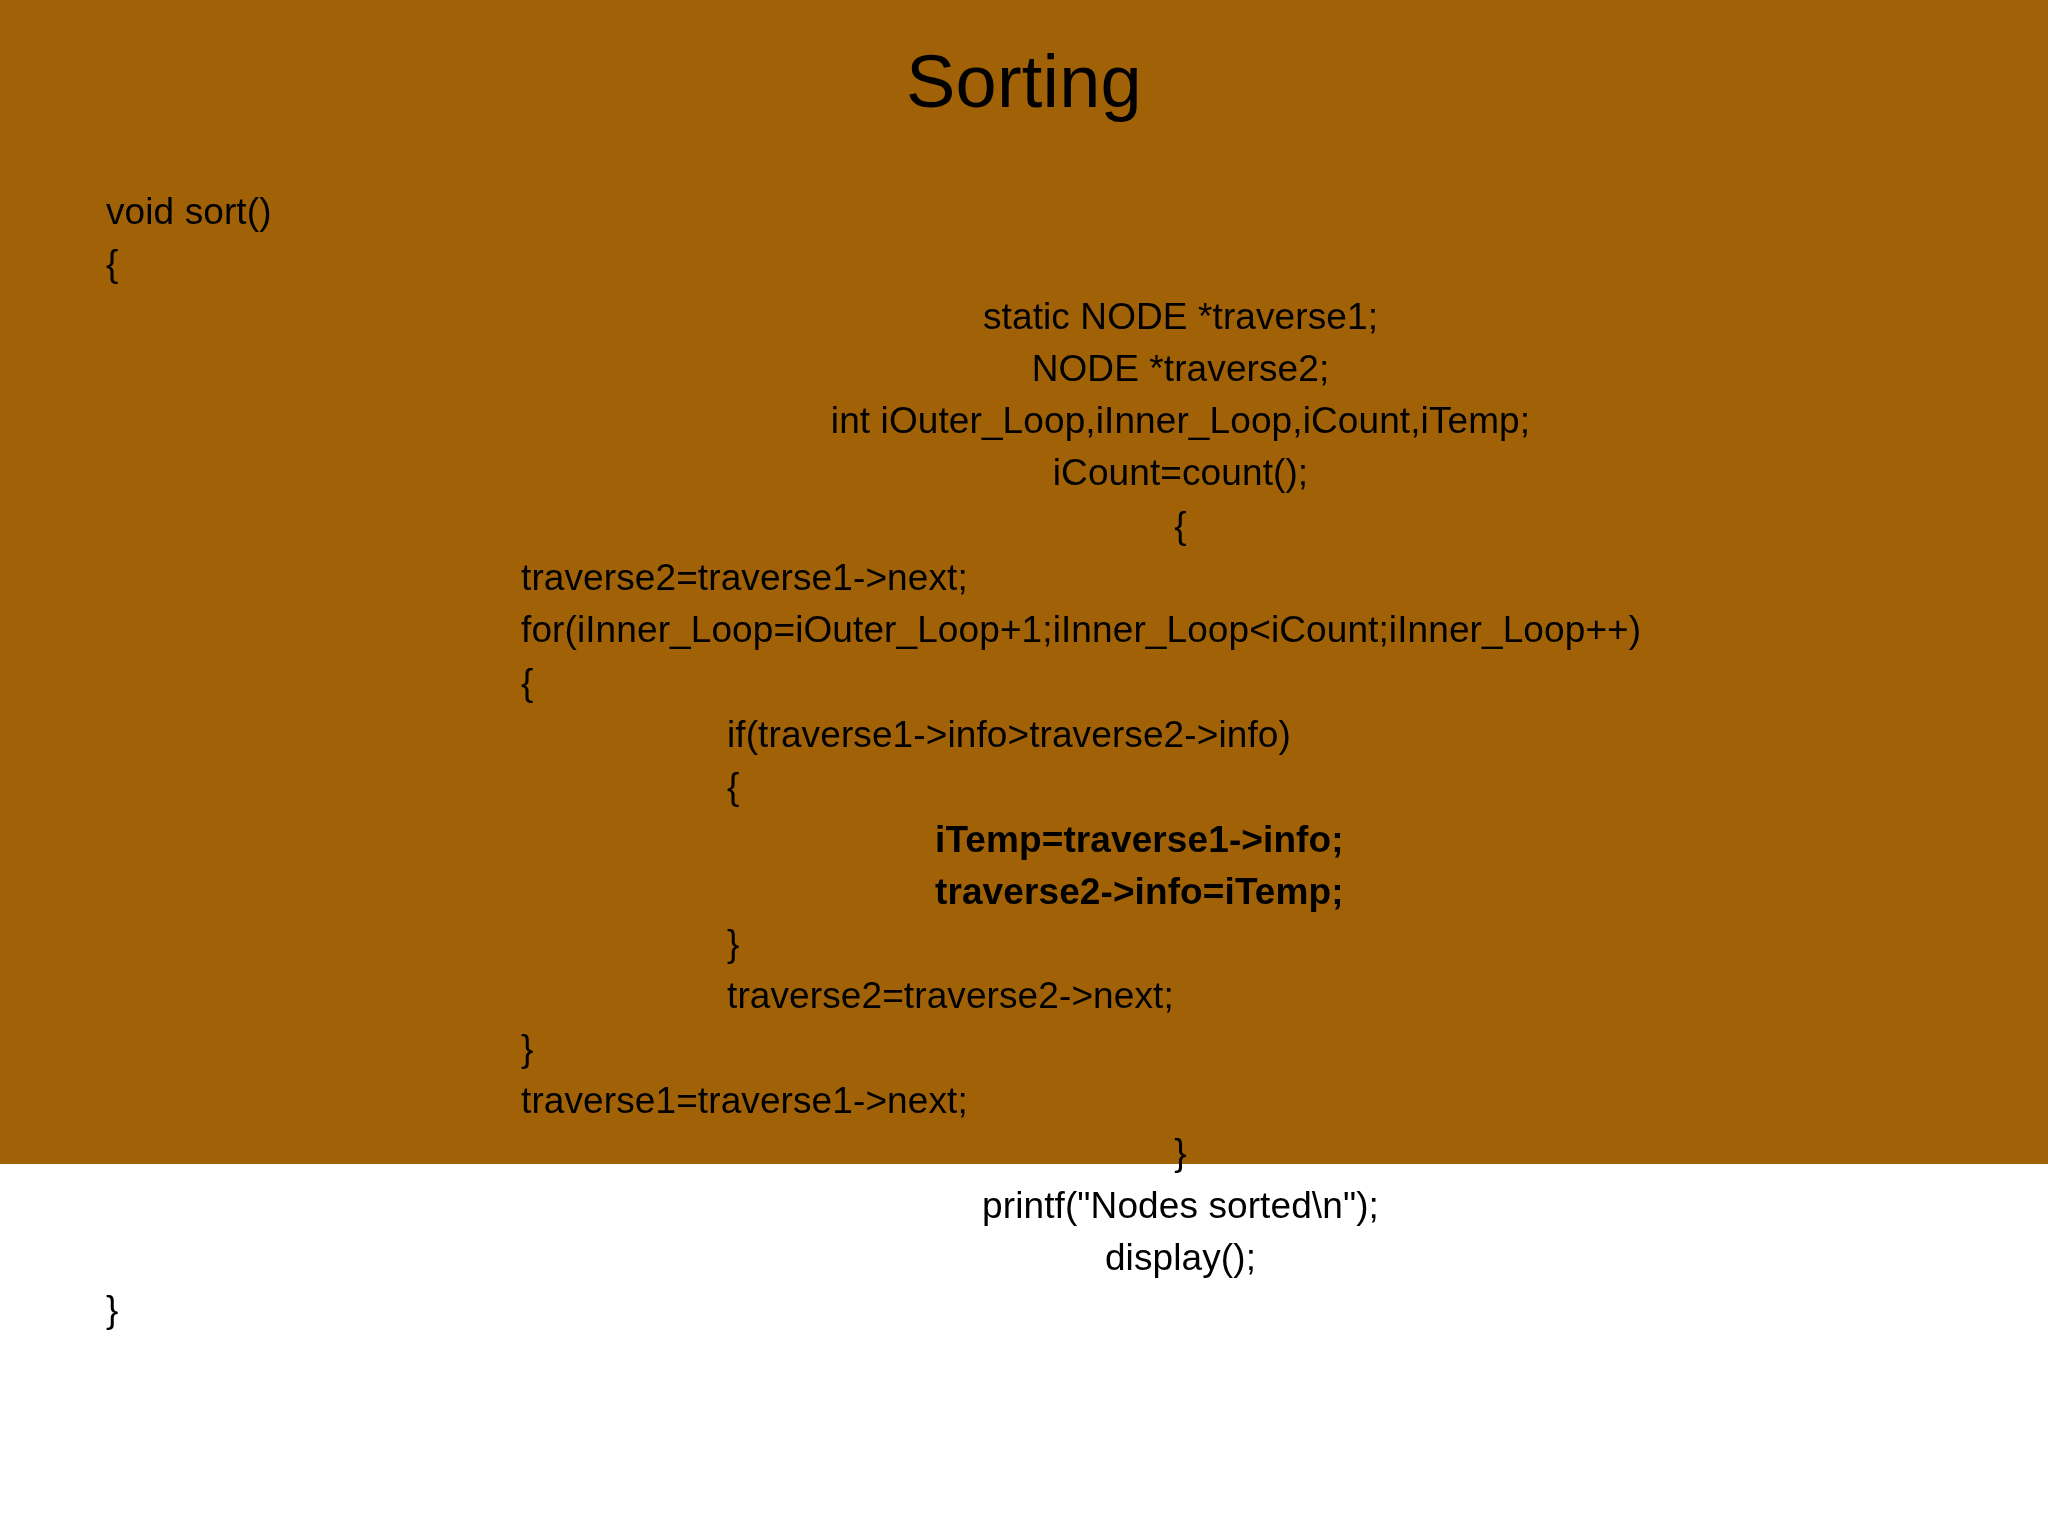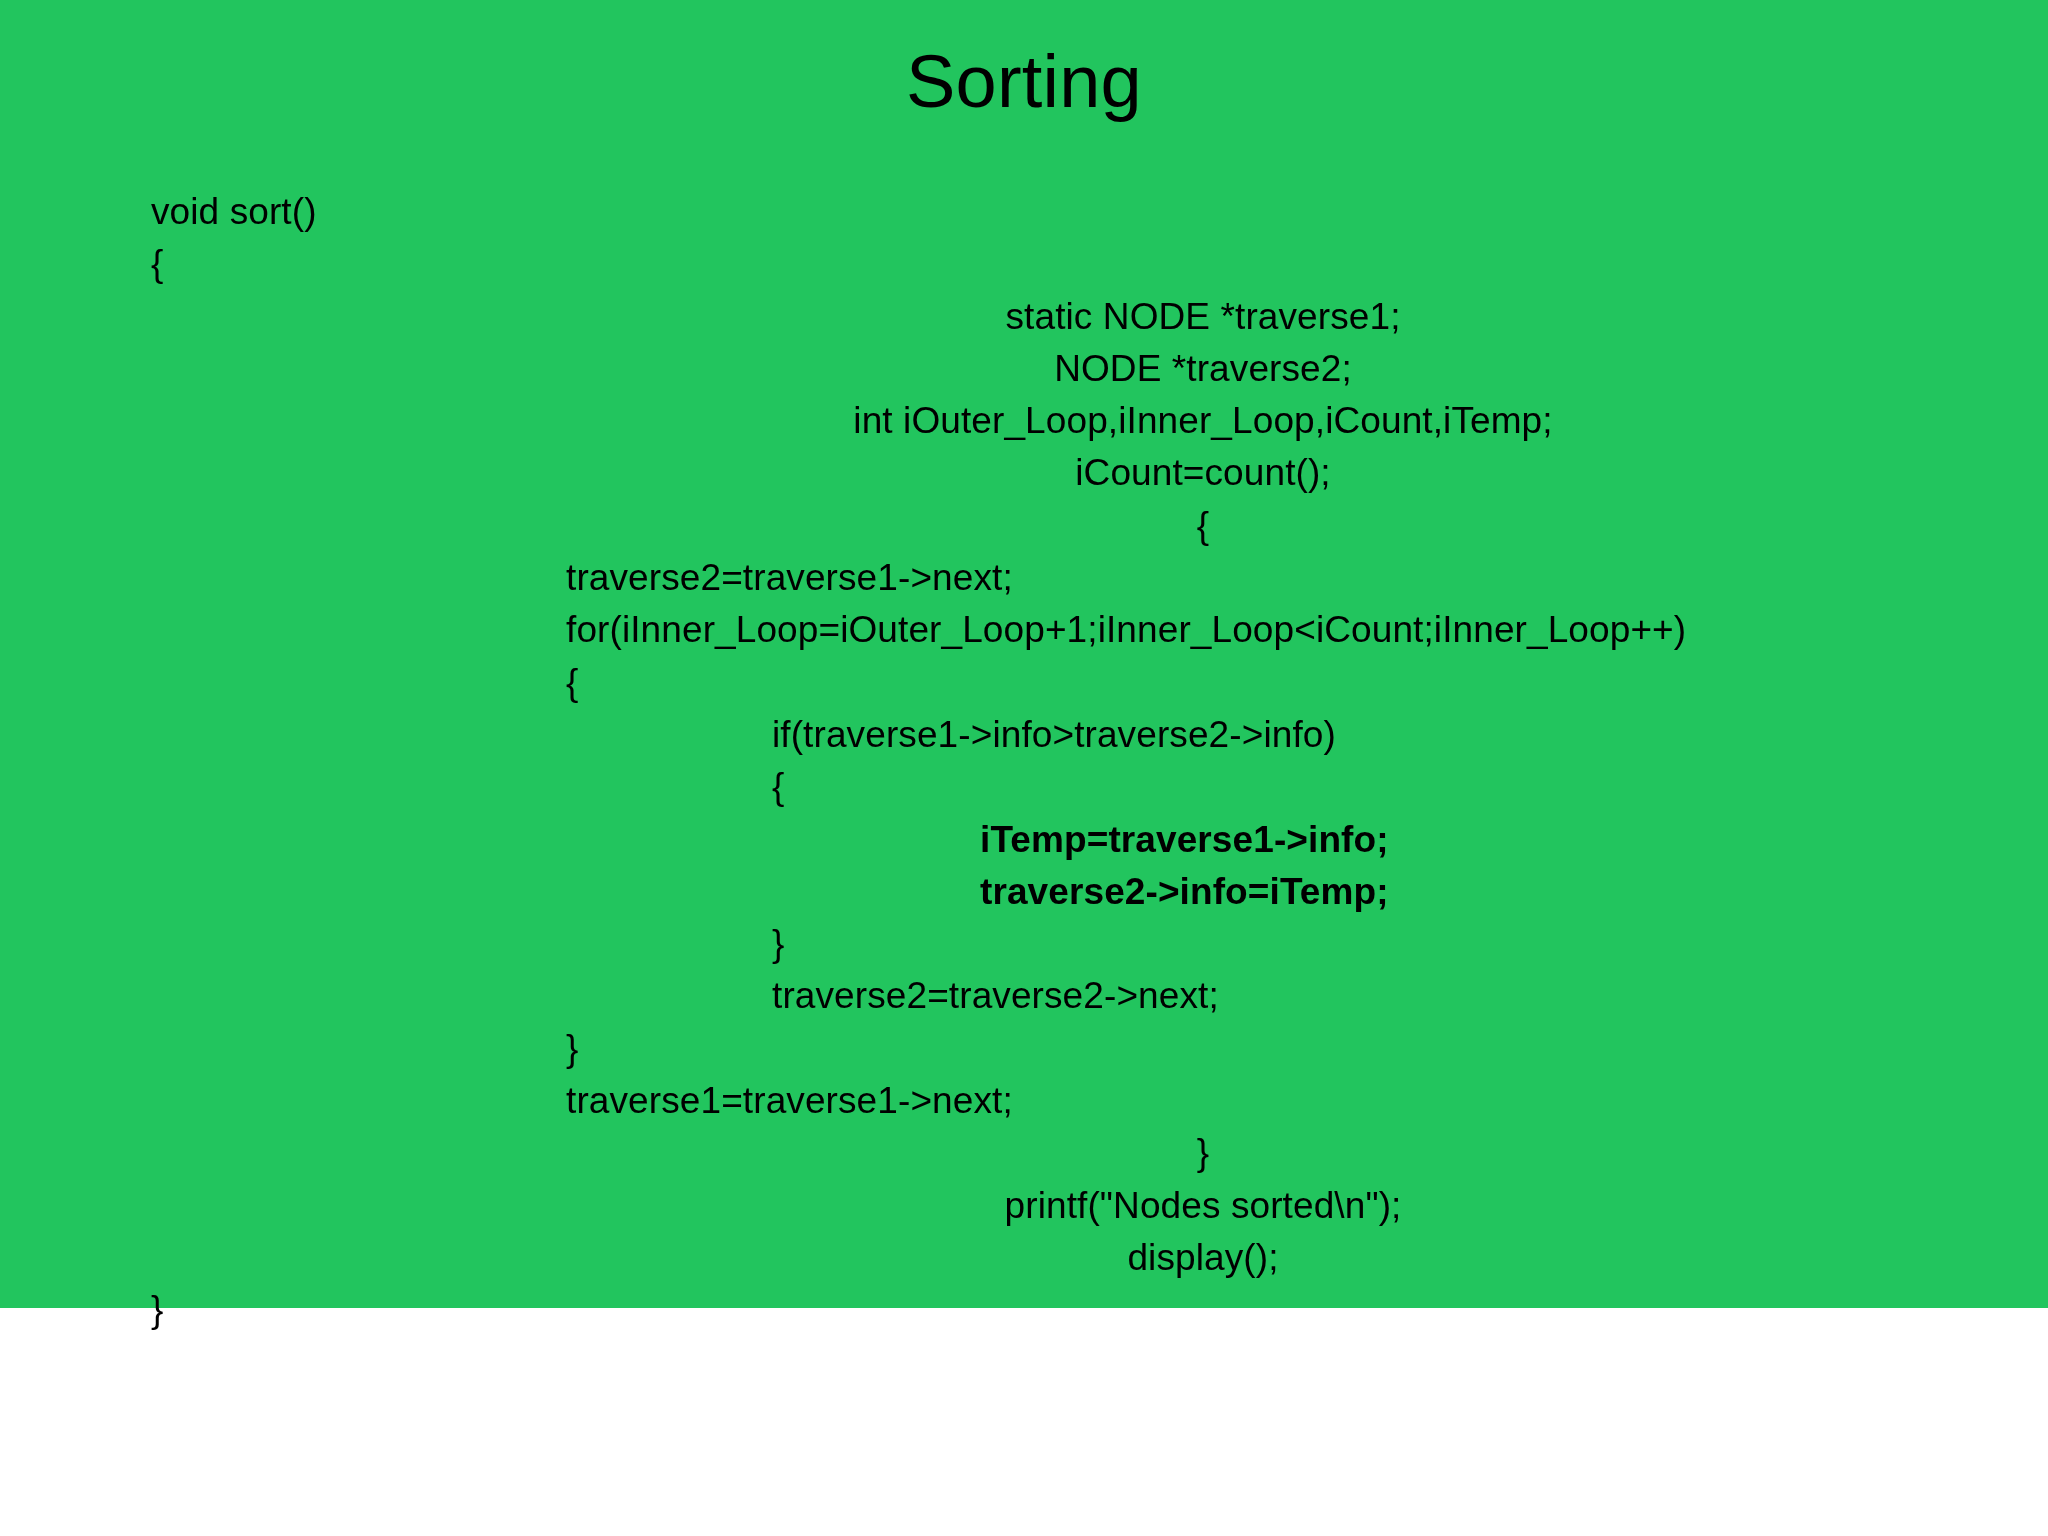--- a/index.html
+++ b/index.html
@@ -11,22 +11,22 @@
     width: 2048px;
     height: 1536px;
     background: #ffffff;
     font-family: "Liberation Sans", sans-serif;
     color: #000000;
     overflow: hidden;
   }
   .slide {
     position: relative;
     width: 2048px;
-    height: 1308px;
-    background: #22c55e;
+    height: 1164px;
+    background: #a16207;
     box-sizing: border-box;
   }
   .slide-title {
     position: absolute;
     top: 38px;
     left: 0;
     width: 2048px;
     text-align: center;
     font-size: 74px;
     font-weight: 400;
@@ -42,21 +42,20 @@
     width: 2048px;
   }
   .code-line {
     font-size: 37px;
     line-height: 52.3px;
     height: 52.3px;
     color: #000000;
     white-space: pre;
     font-weight: 400;
     letter-spacing: 0.1px;
-    margin-left: 45px;
   }
   .ind-0 { padding-left: 106px; }
   .ind-1 { padding-left: 313px; text-align: center; }
   .ind-2 { padding-left: 521px; }
   .ind-3 { padding-left: 727px; }
   .ind-4 { padding-left: 935px; font-weight: bold; }
 </style>
 </head>
 <body>
 

